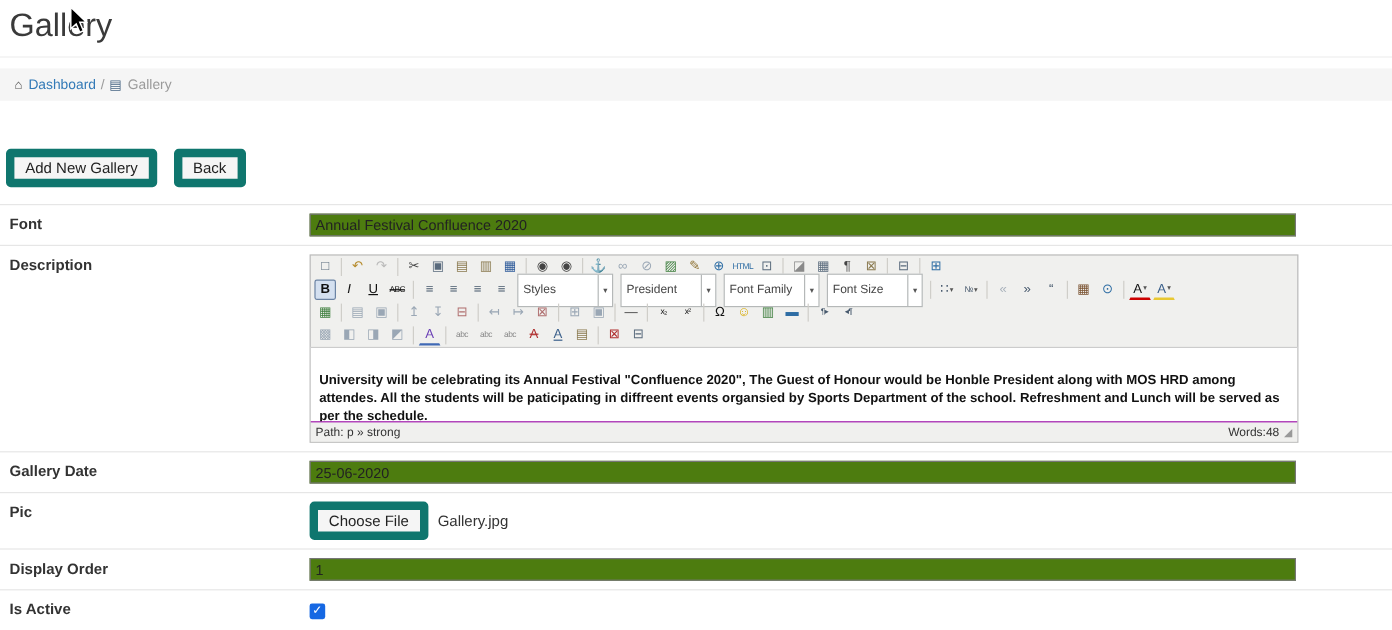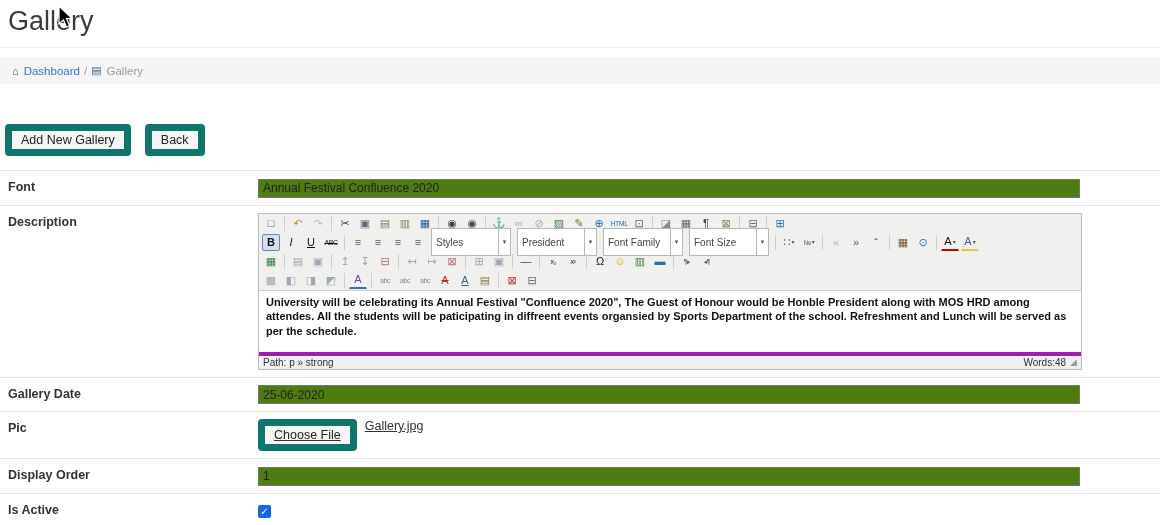--- a/index.html
+++ b/index.html
@@ -34,28 +34,28 @@
     font-size:11px; line-height:1; color:#46586c; border:1px solid transparent; margin:0 1px; cursor:pointer; }
   .mce-ico.txt { font-size:7px; letter-spacing:-.5px; }
   .mce-ico.active { border:1px solid #6b83a4; background:#d4e0f0; border-radius:2px; }
   .mce-sep { width:1px; height:15px; background:#cfcec9; margin:0 3px; }
   .mce-select { display:flex; align-items:center; background:#fff; border:1px solid #b5b8b8; height:28px;
     font-size:10px; color:#444; margin:0 3px; padding:0 0 0 4px; cursor:pointer; }
   .mce-select .lbl { width:62px; overflow:hidden; white-space:nowrap; }
   .mce-select .caret { border-left:1px solid #b5b8b8; width:12px; height:100%; display:flex;
     align-items:center; justify-content:center; font-size:7px; color:#555; }
   .mini-caret { font-size:6px; color:#555; margin-left:1px; }
-  .mce-content { background:#fff; border-top:1px solid #ccc; height:62px; padding:4px 7px; overflow:hidden; }
+  .mce-content { background:#fff; border-top:1px solid #ccc; height:62px; padding:20px 7px; overflow:hidden; }
   .mce-content p { font-size:11px; font-weight:bold; line-height:1.35; color:#111; }
   .mce-status { display:flex; justify-content:space-between; align-items:center; background:#f0f0ee;
-    border-top:4px solid #a21caf; font-size:10px; color:#333; padding:2px 4px; height:17px; }
+    border-top:1px solid #a21caf; font-size:10px; color:#333; padding:2px 4px; height:17px; }
   .grip { color:#999; font-size:9px; margin-left:4px; cursor:nwse-resize; }
   .status-right { display:flex; align-items:center; }
   
-  .file-row { display:flex; align-items:flex-start; gap:8px; font-size:12.5px; color:#333;text-decoration:underline; }
+  .file-row { display:flex; align-items:center; gap:8px; font-size:12.5px; color:#333; }
   .checkbox { width:13px; height:13px; border-radius:2px; display:inline-flex; align-items:center;
     justify-content:center; font-size:10px; color:#fff; cursor:pointer; margin-top:3px; }
 </style>
 </head>
 <body>
 
 <h1 class="page-title">
   <span>Gallery</span>
   <svg class="cursor-arrow" width="18" height="24" viewBox="0 0 18 24">
     <polygon points="1,1 1,19 5.5,15 8.5,22 11.5,20.5 8.5,13.5 14,13.5" fill="#000" stroke="#fff" stroke-width="1.2"></polygon>

